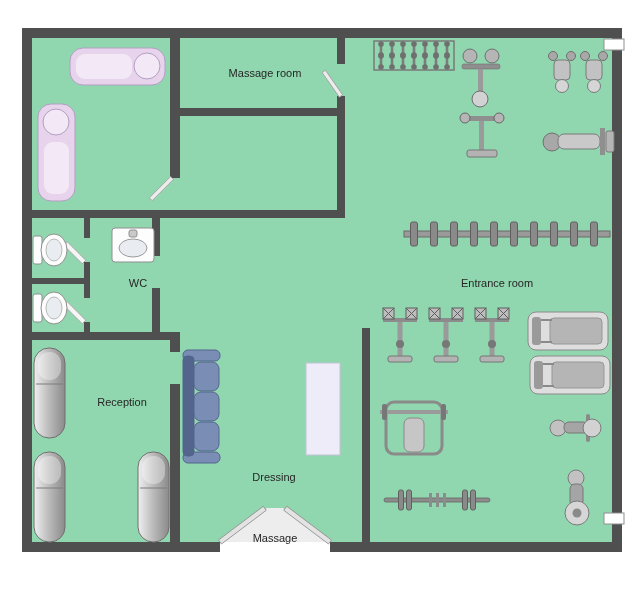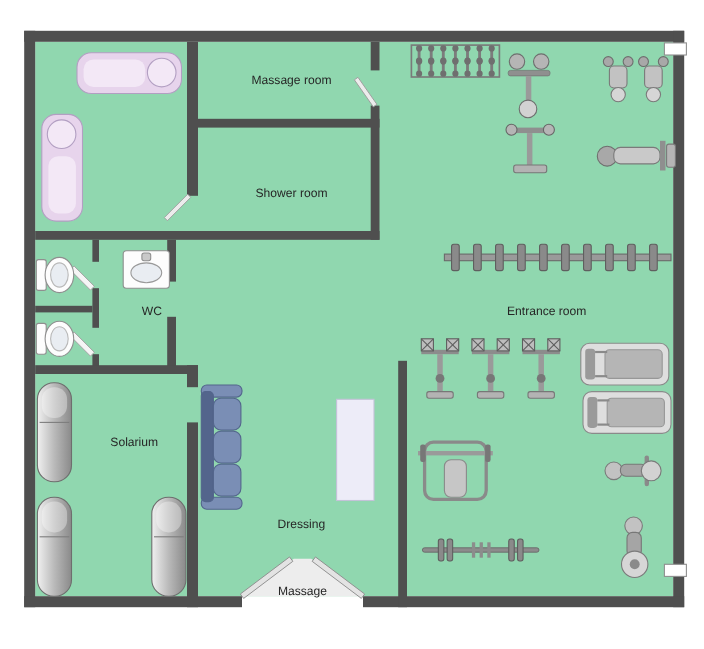--- a/index.html
+++ b/index.html
@@ -251,20 +251,19 @@
       <rect x="570" y="484" width="13" height="22" rx="5" fill="#a5a5a5" stroke="#777777"></rect>
       <circle cx="577" cy="513" r="12" fill="#d6d6d6" stroke="#7a7a7a"></circle>
       <circle cx="577" cy="513" r="4.5" fill="#8a8a8a"></circle>
     </g>
 
     <rect x="604" y="39" width="20" height="11" fill="#ffffff" stroke="#8f8f8f"></rect>
     <rect x="604" y="513" width="20" height="11" fill="#ffffff" stroke="#8f8f8f"></rect>
   </svg>
 
   <div class="room-label" style="left:200px;top:67px;width:130px">Massage room</div>
-  <div class="room-label" style="left:200px;top:170px;width:130px">Shower room</div>
   <div class="room-label" style="left:118px;top:277px;width:40px">WC</div>
-  <div class="room-label" style="left:86px;top:396px;width:72px">Solarium</div>
+  <div class="room-label" style="left:86px;top:396px;width:72px">Reception</div>
   <div class="room-label" style="left:236px;top:471px;width:76px">Dressing</div>
   <div class="room-label" style="left:446px;top:277px;width:102px">Entrance room</div>
   <div class="room-label" style="left:244px;top:532px;width:62px">Massage</div>
 
 </div>
 
 </body></html>

